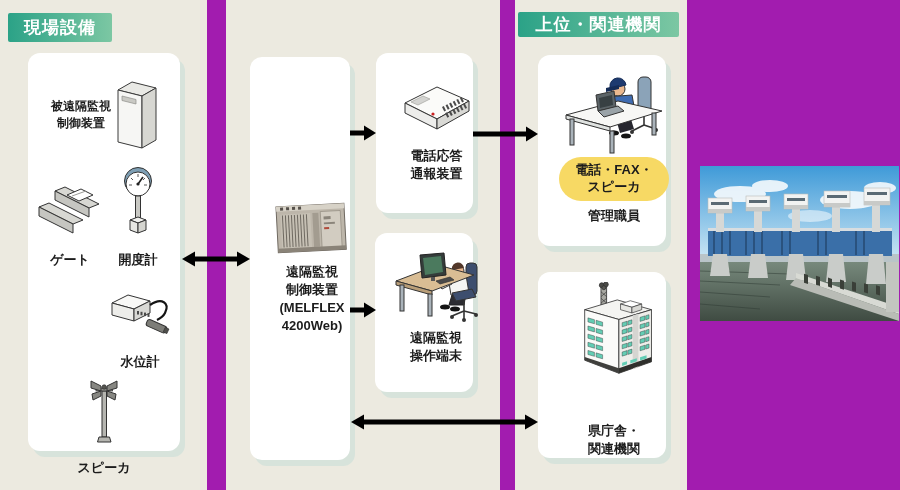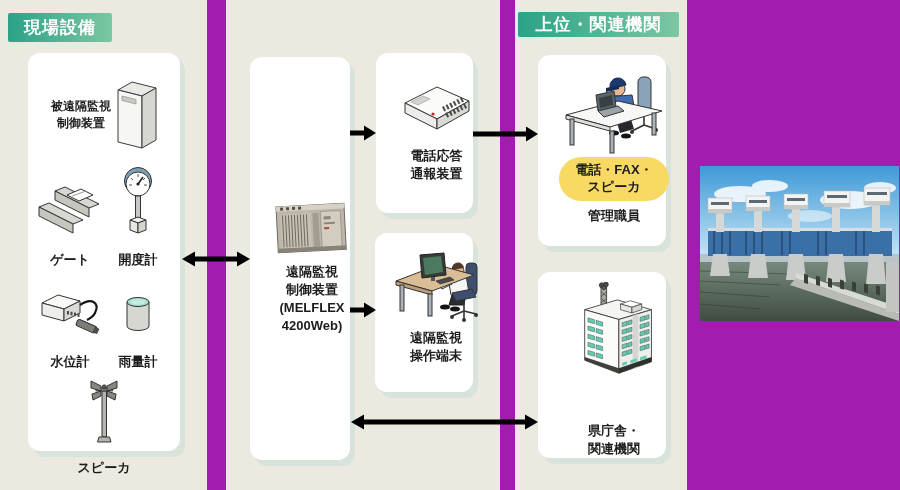--- a/index.html
+++ b/index.html
@@ -30,21 +30,21 @@
   .card.staff{left:538px;top:55px;width:128px;height:191px;display:flex;flex-direction:column;align-items:center;padding-top:6px;}
   .card.building{left:538px;top:272px;width:128px;height:186px;display:flex;flex-direction:column;align-items:center;padding-top:10px;gap:40px;}
   .lbl{font-size:13px;line-height:1.38;text-align:center;font-weight:600;color:#1c1c1c;}
   .lbl.small{font-size:12px;}
   .row1{display:flex;align-items:center;justify-content:center;height:92px;margin-top:8px;}
   .row1 .txt{width:66px;}
   .irow{display:flex;align-items:flex-end;}
   .irow .cell{flex:1;display:flex;flex-direction:column;align-items:center;justify-content:flex-end;}
   .irow .cell .lbl{margin-top:16px;}
   .r2{margin-top:12px;height:96px;}
-  .r3{margin-top:20px;height:82px;}
+  .r3{margin-top:20px;height:82px;flex-direction:column;}
   .r4{margin-top:10px;height:96px;}
   .pill{
     margin-top:2px;width:110px;height:44px;border-radius:22px;background:#f7d964;
     display:flex;flex-direction:column;align-items:center;justify-content:center;
   }
   .pill .lbl{line-height:1.3;}
   .mt6{margin-top:6px;} .mt8{margin-top:8px;} .mt4{margin-top:4px;}
   .arrow{position:absolute;}
   .arrow svg{display:block;}
   .photo{position:absolute;left:700px;top:166px;width:199px;height:155px;}
@@ -131,28 +131,20 @@
             <rect x="36" y="23.6" width="2" height="3.5"></rect>
               <rect x="39.5" y="24.4" width="2" height="3.5"></rect>
           </g>
           <path d="M42,16 C54,8 62,14 57,24 C55,28 51,30 49,31" stroke="#141414" stroke-width="2.2" fill="none"></path>
           <g transform="rotate(24 48 37)">
             <rect x="38" y="33.5" width="21" height="7" rx="2.5" fill="#7d7d78" stroke="#333"></rect>
             <rect x="57" y="34.5" width="4" height="5" fill="#4f4f4b" stroke="#333" stroke-width="0.7"></rect>
           </g>
         </svg>
         <div class="lbl">水位計</div>
-      </div>
-      <div class="cell">
-        <svg width="30" height="44" viewBox="0 0 30 44">
-          <path d="M4,9 L4,33 A11,4.5 0 0 0 26,33 L26,9" fill="#d7d7d2" stroke="#333"></path>
-          <ellipse cx="15" cy="9" rx="11" ry="4.5" fill="#a6ded0" stroke="#333"></ellipse>
-          <ellipse cx="15" cy="9" rx="7.5" ry="2.8" fill="#c3ece1"></ellipse>
-        </svg>
-        <div class="lbl">雨量計</div>
       </div>
     </div>
     <div class="irow r4">
       <div class="cell">
         <svg width="30" height="64" viewBox="0 0 30 64">
           <rect x="13" y="12" width="4.5" height="46" fill="#b5b5b0" stroke="#333"></rect>
           <polygon points="10,58 20.5,58 22,63 8.5,63" fill="#b5b5b0" stroke="#333"></polygon>
           <rect x="7" y="9" width="16.5" height="3" fill="#8f8f8a" stroke="#333" stroke-width="0.8"></rect>
           <g fill="#878782" stroke="#333" stroke-width="1" stroke-linejoin="round">
             <polygon points="2,2 12,7 12,12 2,9"></polygon>

